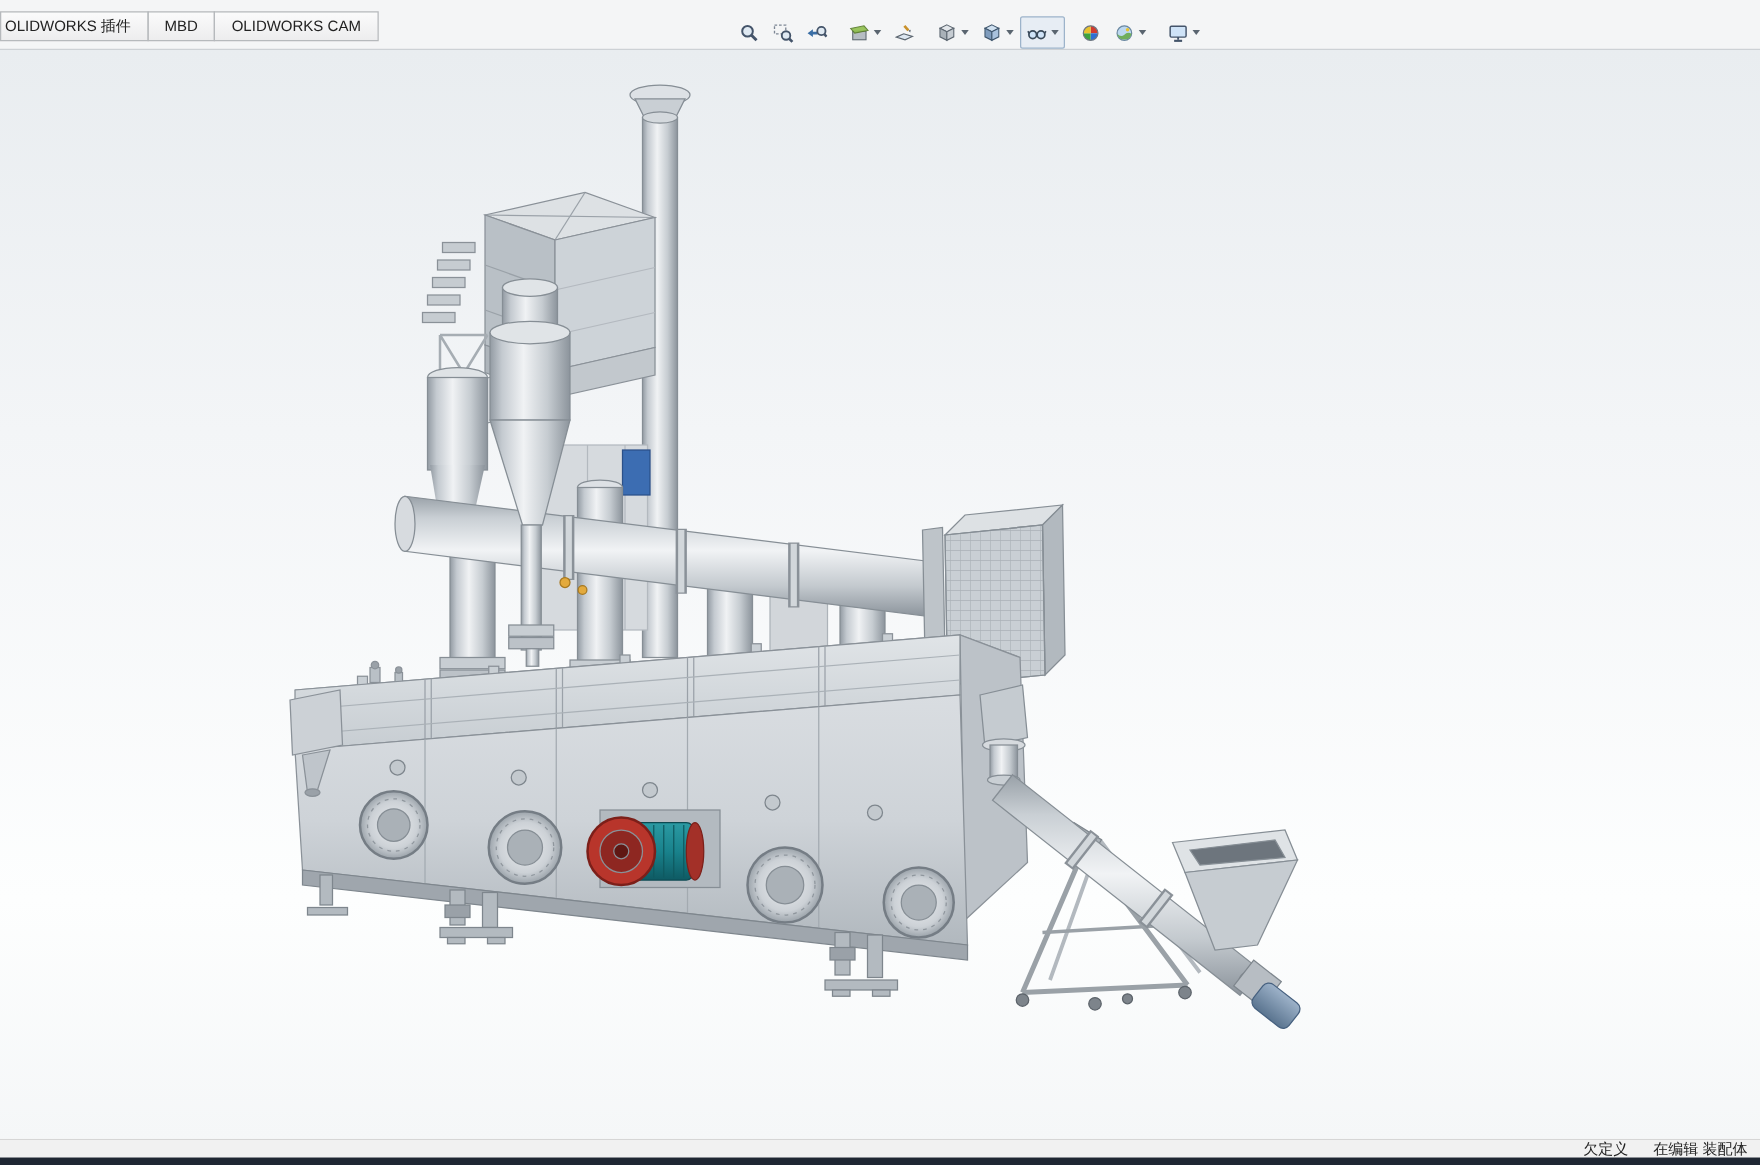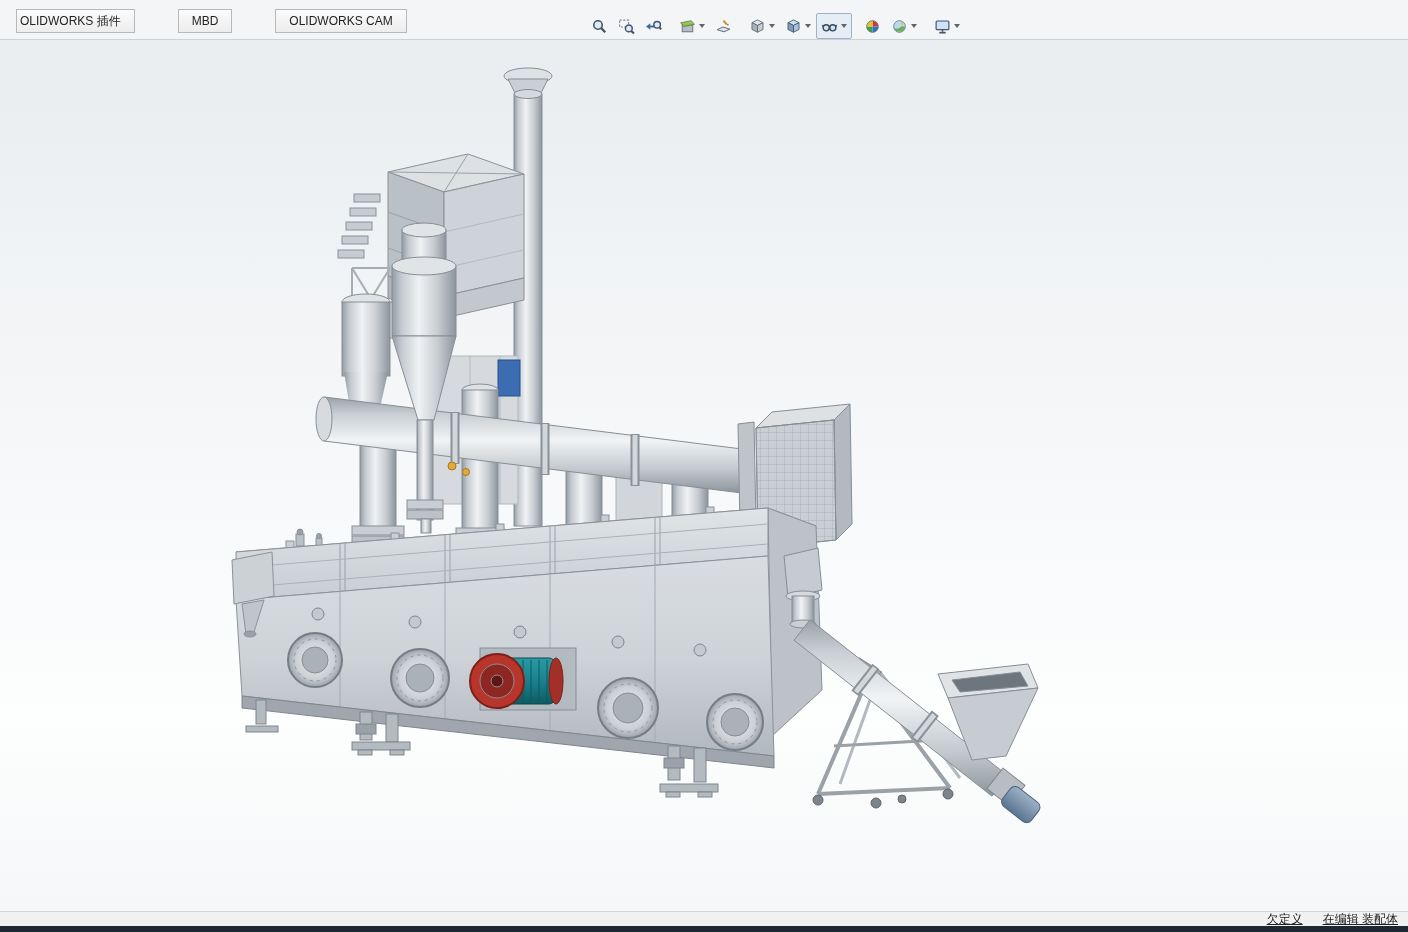--- a/index.html
+++ b/index.html
@@ -1,37 +1,37 @@
 <!DOCTYPE html>
 <html><head>
 <meta charset="utf-8">
 <style>
   * { margin:0; padding:0; box-sizing:border-box; }
   html,body { width:1408px; height:932px; overflow:hidden; font-family:"Liberation Sans", sans-serif; }
   .window { width:1408px; height:932px; display:flex; flex-direction:column; background:#fff; position:relative; }
 
   
   .topbar { height:40px; background:#f4f5f6; border-bottom:1px solid #cdd1d5; position:relative; flex:none; }
-  .tabs { position:absolute; left:16px; top:9px; display:flex;gap:44px; }
+  .tabs { position:absolute; left:0; top:9px; display:flex; }
   .tab { height:24px; display:flex; align-items:center; padding:0 13px; background:linear-gradient(#fbfbfb,#ededee);
          border:1px solid #b6b9bc; margin-right:-1px; font-size:12px; color:#222; white-space:nowrap; cursor:default; }
   .tab.cut { padding-left:3px; }
   .headsup { position:absolute; left:586px; top:13px; display:flex; align-items:center; }
   .tb-btn { display:flex; align-items:center; height:26px; padding:0 4px; border:1px solid transparent; border-radius:2px; }
   .tb-btn.gap { margin-left:7px; }
   .tb-btn.active { background:#e7edf4; border-color:#9cb3ca; }
   .caret { width:0; height:0; border-left:3.5px solid transparent; border-right:3.5px solid transparent; border-top:4px solid #5a6570; margin-left:3px; }
 
   
   .viewport { flex:1 1 auto; position:relative; background:linear-gradient(180deg,#e9edf0 0%,#f3f5f7 35%,#fdfefe 78%,#f5f7f8 100%); overflow:hidden; }
   .viewport svg { position:absolute; left:0; top:0; width:100%; height:100%; }
 
   
   .statusbar { height:15px; flex:none; background:#f1f1f1; border-top:1px solid #d6d6d6; display:flex; align-items:center;
-               justify-content:flex-end; gap:20px; padding-right:10px; font-size:12px; color:#222;text-decoration:underline; }
+               justify-content:flex-end; gap:20px; padding-right:10px; font-size:12px; color:#222; }
   .bottom-edge { height:6px; flex:none; background:#1f2733; }
 </style>
 </head>
 <body>
 
 <div class="window">
 
   <header class="topbar">
     <nav class="tabs">
       <div class="tab cut">

